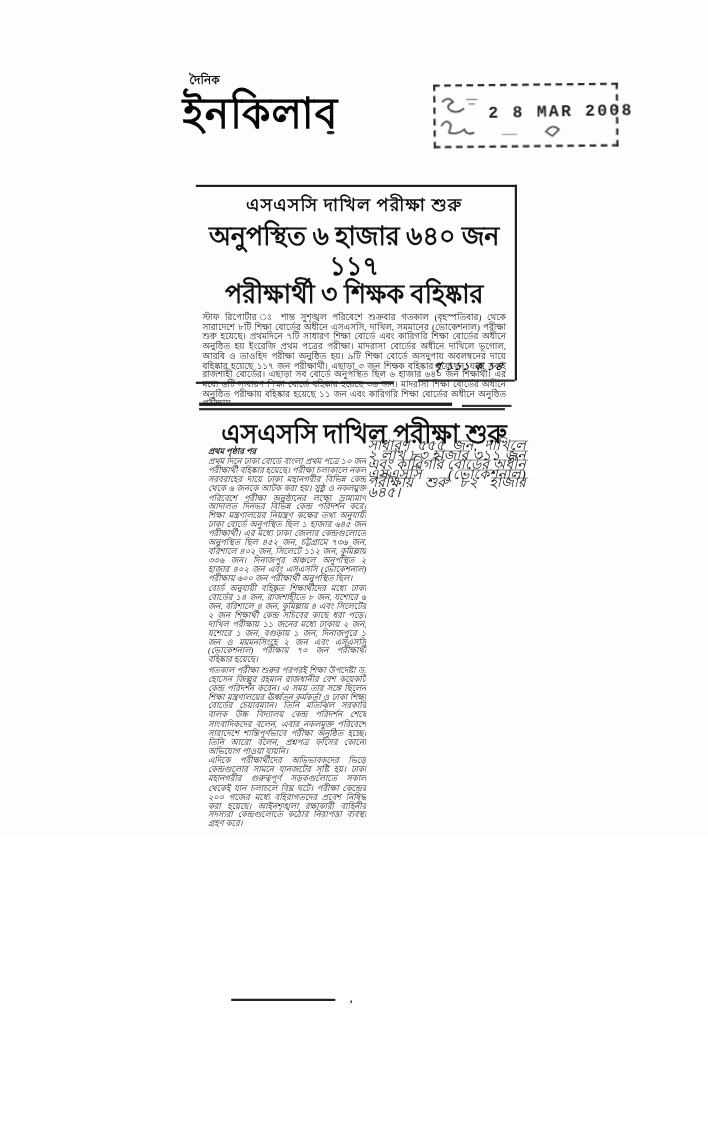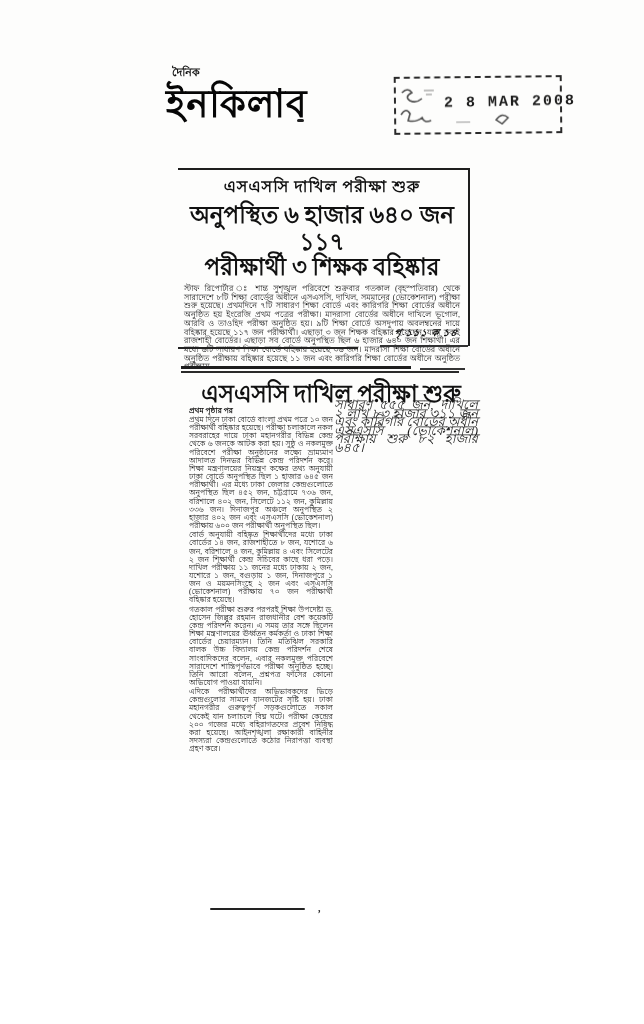--- a/index.html
+++ b/index.html
@@ -88,33 +88,34 @@
   .rule-c { position:absolute; left:420px; top:368px; width:45px; height:2px; background:#333; filter:blur(0.5px); }
   
   .clip2-headline {
     position:absolute; left:185px; top:376px; width:292px;
     text-align:center; font-size:23px; font-weight:bold;
     transform:scaleY(1.05);
     filter:blur(0.3px);
   }
   .continuation {
     position:absolute; left:189px; top:405px;
-    font-size:7.5px; font-weight:bold; 
+    font-size:7.5px; font-weight:bold; font-style:italic;
     filter:blur(0.25px);
   }
   .lead-right {
     position:absolute; left:334px; top:401px; width:144px;
     font-size:13px; line-height:8.6px; text-align:justify;
     color:#1b1b1b; filter:blur(0.25px);font-style:italic;
   }
   .long-col {
     position:absolute; left:189px; top:416px; width:144px; height:492px;
     font-size:7.6px; line-height:8.15px; text-align:justify;
     color:#191919; filter:blur(0.25px);
     overflow:hidden;
+    font-style:italic;
   }
   .long-col p { margin-bottom:1px; }
   .end-rule {
     position:absolute; left:210px; top:908px; width:95px; height:2px;
     background:#222; border-radius:2px; filter:blur(0.5px);
   }
   .end-mark {
     position:absolute; left:318px; top:903px;
     font-size:10px; font-weight:bold; color:#222; filter:blur(0.4px);
   }

